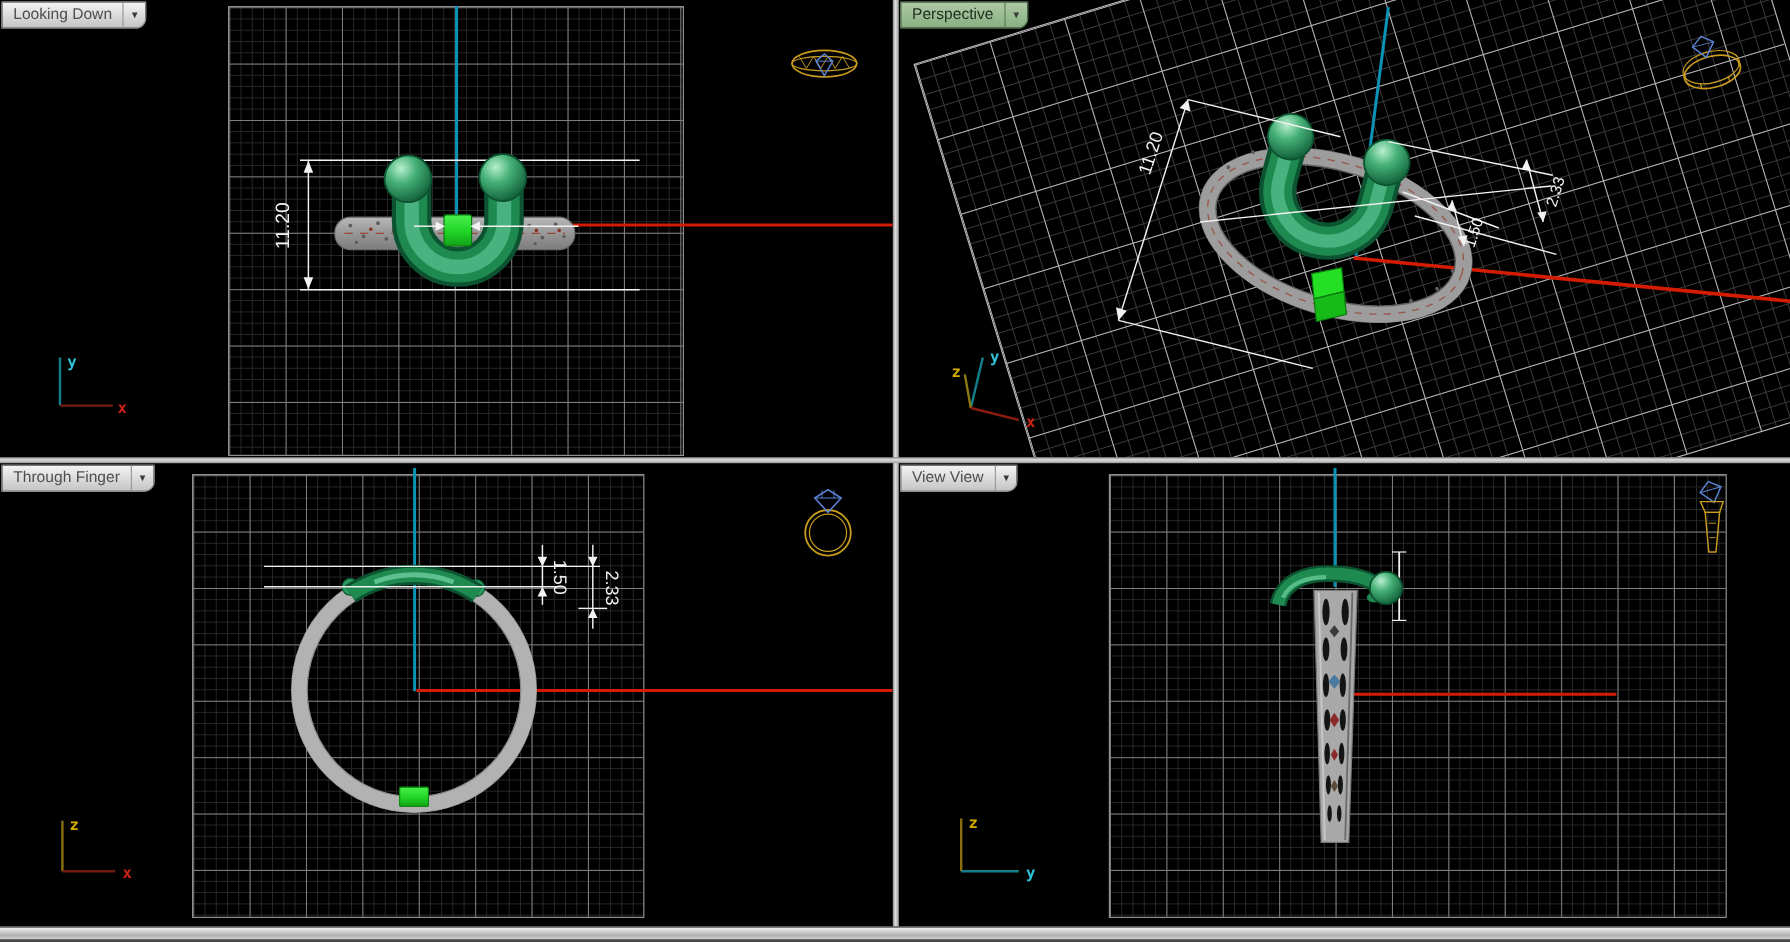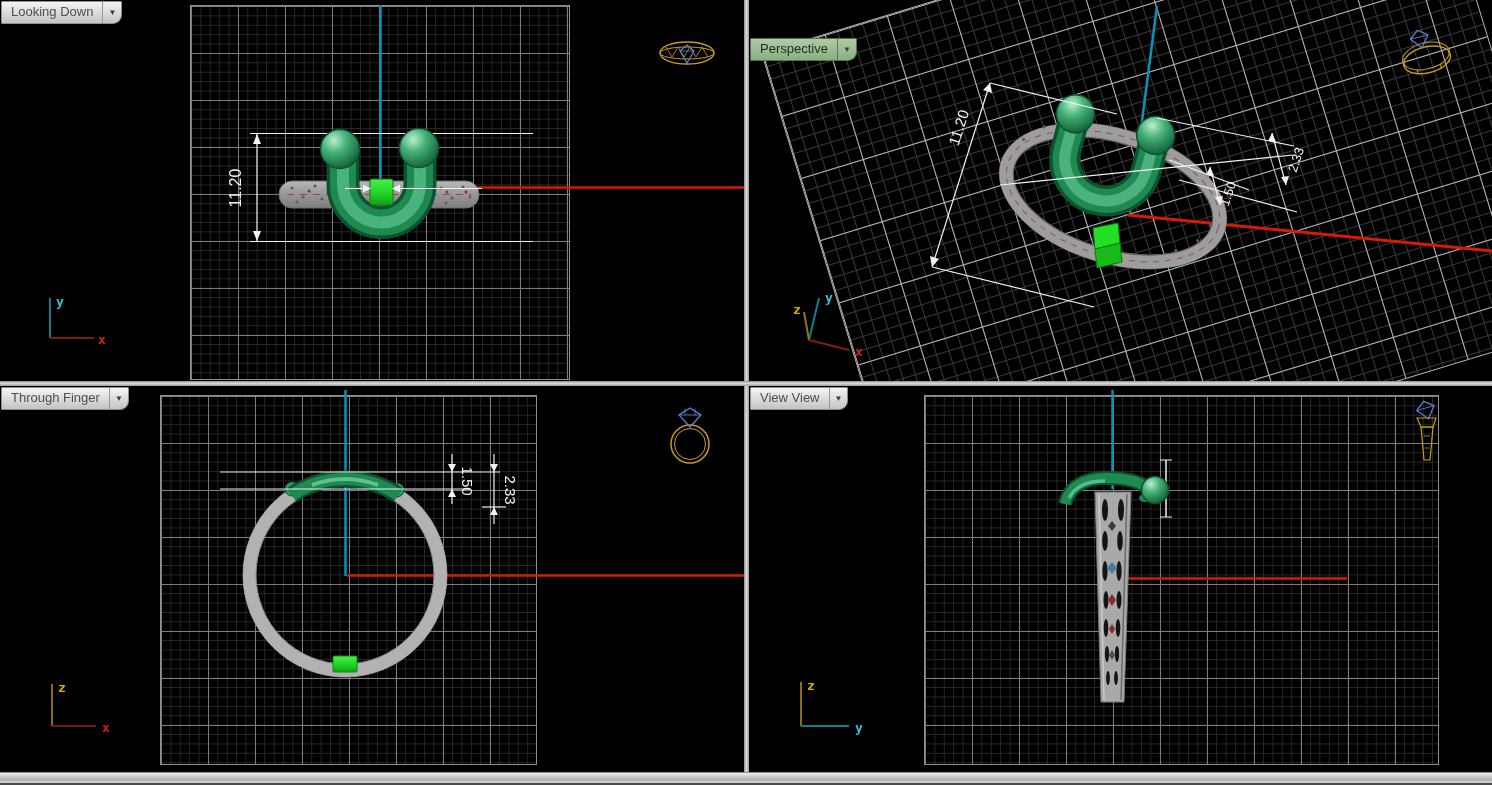--- a/index.html
+++ b/index.html
@@ -31,21 +31,21 @@
   .grid.persp{--maj:#b5b5b5;--min:#3a3a3a;--majs:65px;--mins:13px;border-color:#b5b5b5;}
 
   .scene{position:absolute;left:0;top:0;}
 
   .vp-tab{position:absolute;top:1px;left:1px;display:flex;align-items:stretch;height:21px;
     background:linear-gradient(#f4f4f4,#c4c4c4);border:1px solid #8f8f8f;
     border-radius:1px 1px 9px 1px;color:#4f4f4f;font-size:13px;z-index:6;cursor:default;text-align:center;}
   .vp-tab .lbl{padding:2px 9px 0 9px;}
   .vp-tab .arrow{display:flex;align-items:center;padding:0 5px;border-left:1px solid #9a9a9a;
     font-size:8px;color:#3a3a3a;}
-  .vp-tab.active{background:linear-gradient(#aecaa6,#88af81);border-color:#55754f;color:#1f2b1c;margin-top:37px;}
+  .vp-tab.active{background:linear-gradient(#aecaa6,#88af81);border-color:#55754f;color:#1f2b1c;}
   .vp-tab.active .arrow{border-left-color:#5d7d58;}
 
   .axis-icon,.ring-icon{position:absolute;}
   .axmono{font-family:"DejaVu Sans Mono",monospace;font-weight:bold;font-size:13px;}
   .dimtxt{font-family:"Liberation Sans",sans-serif;}
 </style>
 </head>
 <body>
 
 <div id="stage">

